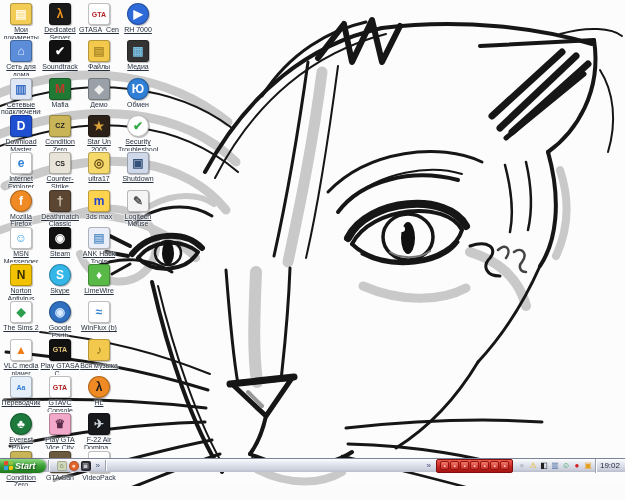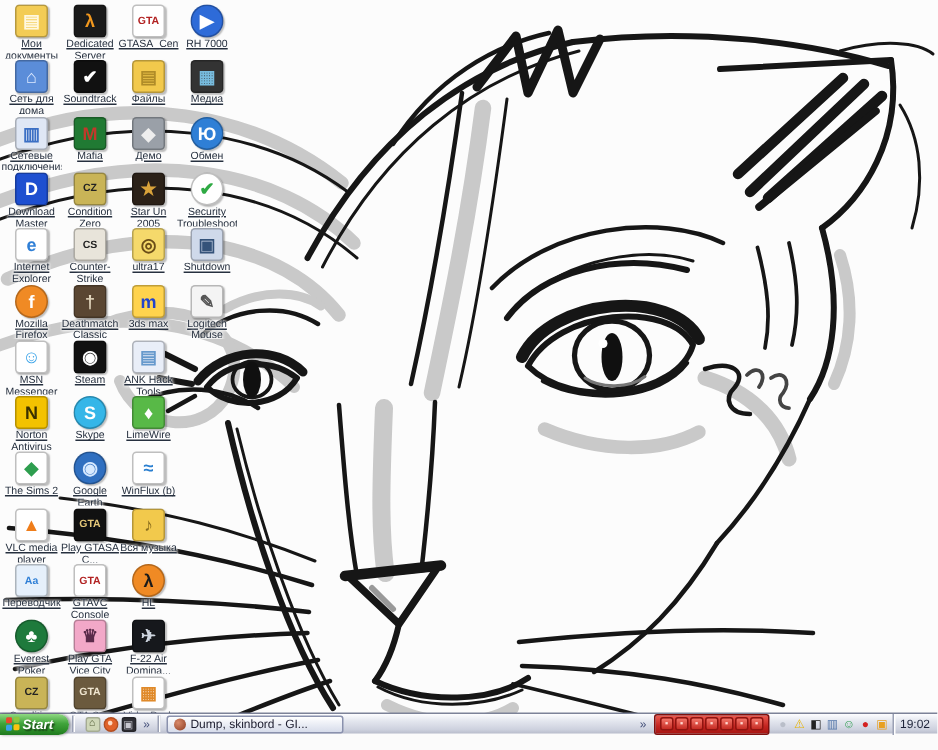--- a/index.html
+++ b/index.html
@@ -13,21 +13,21 @@
          align-items:center;cursor:pointer;}
   .glyph{width:20px;height:20px;display:flex;align-items:center;justify-content:center;
          font-size:12px;font-weight:bold;border-radius:3px;flex:none;
          border:1px solid rgba(0,0,0,.25);box-shadow:1px 1px 1px rgba(0,0,0,.25);}
   .glyph.ci{border-radius:50%;}
   .glyph.txt{font-size:7px;letter-spacing:0;}
   .dlabel{margin-top:1px;font-size:7px;line-height:1.12;text-align:center;color:#26303f;
           text-decoration:underline;max-height:17px;overflow:hidden;width:40px;
           text-shadow:0 0 2px #fff,0 0 2px #fff,0 0 3px #fff;}
   
-  .taskbar{position:absolute;left:0;top:475px;width:625px;height:14px;display:flex;align-items:center;
+  .taskbar{position:absolute;left:0;top:458px;width:625px;height:14px;display:flex;align-items:center;
            background:linear-gradient(#fdfdff,#e4e7ef 35%,#cdd1de 80%,#b8bccb);
            border-top:1px solid #7c8298;box-sizing:border-box;}
   .start{height:14px;display:flex;align-items:center;gap:2px;padding:0 10px 0 4px;cursor:pointer;
          background:linear-gradient(#8fd982,#41a43c 45%,#2e8f2a 75%,#1e791d);
          border-radius:0 7px 7px 0;box-shadow:1px 0 2px rgba(0,0,0,.4);flex:none;}
   .start-label{color:#fff;font-style:italic;font-weight:bold;font-size:9px;
                text-shadow:1px 1px 1px rgba(0,0,0,.5);}
   .flag{width:9px;height:9px;display:grid;grid-template-columns:4px 4px;grid-template-rows:4px 4px;
         gap:1px;transform:skewY(-4deg);flex:none;}
   .flag i{border-radius:1px;}
@@ -348,24 +348,20 @@
     <span class="start-label">Start</span>
   </div>
   <div class="sep"></div>
   <div class="ql" id="quicklaunch">
       <span class="qlicon" style="background: rgb(207, 215, 184); color: rgb(85, 96, 58);">⌂</span>
       <span class="qlicon ci" style="background: rgb(224, 98, 42); color: rgb(255, 217, 192);">●</span>
       <span class="qlicon" style="background: rgb(46, 46, 52); color: rgb(200, 200, 208);">▣</span>
     </div>
   <span class="chev">»</span>
   <div class="sep"></div>
-  <div class="taskbtn">
-    <span class="taskbtn-icon"></span>
-    <span class="taskbtn-label">Dump, skinbord - GI...</span>
-  </div>
   <div class="tray">
     <span class="chev">»</span>
     <div class="redbar" id="redbar">
         <span class="redbtn">▪</span>
         <span class="redbtn">▪</span>
         <span class="redbtn">▪</span>
         <span class="redbtn">▪</span>
         <span class="redbtn">▪</span>
         <span class="redbtn">▪</span>
         <span class="redbtn">▪</span>

